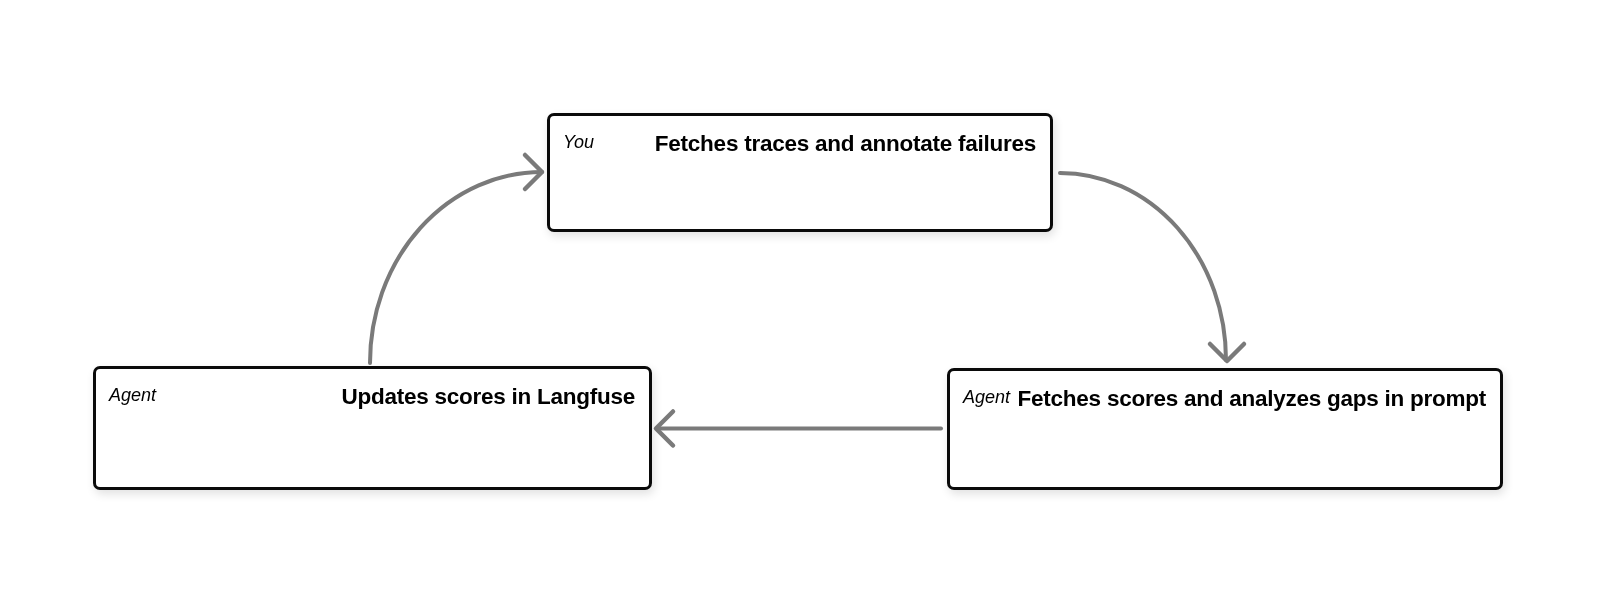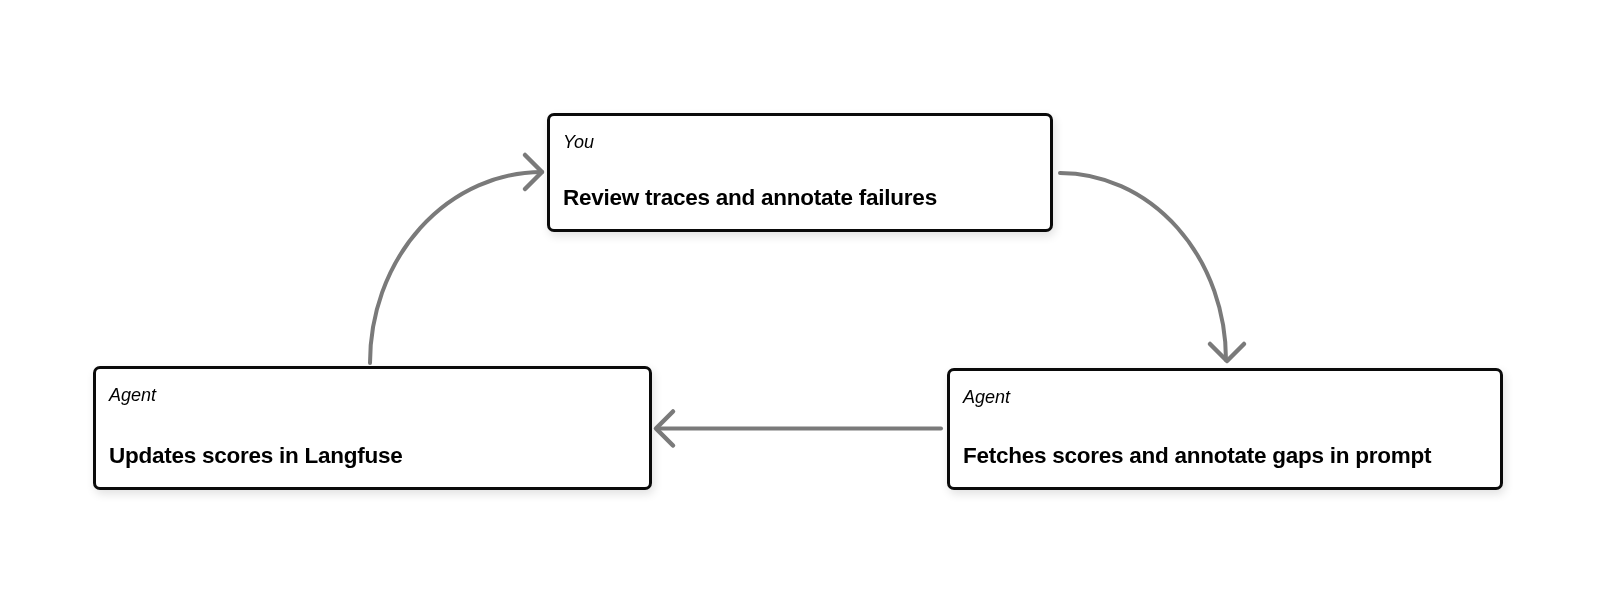--- a/index.html
+++ b/index.html
@@ -34,21 +34,21 @@
   }
   .arrow-layer polyline{stroke-width:4.5;}
   .node{
     position:absolute;
     background:var(--node-bg);
     border:3.5px solid var(--node-border);
     border-radius:7px;
     box-shadow:2px 4px 10px rgba(0,0,0,0.12);
     padding:16px 14px 18px 13px;
     display:flex;
-    flex-direction:column;
+    flex-direction:row;
     justify-content:space-between;
   }
   .node-review{left:547px;top:113px;width:506px;height:119px;}
   .node-update{left:93px;top:366px;width:559px;height:124px;}
   .node-fetch{left:947px;top:368px;width:556px;height:122px;}
   .node .actor{
     font-style:italic;
     font-size:18px;
     line-height:1.15;
     color:var(--text);
@@ -73,26 +73,26 @@
 
     <path d="M 1060 173 A 166 187 0 0 1 1226 360"></path>
     <polyline points="1210,344 1227,361 1244,344"></polyline>
 
     <path d="M 941 428.5 L 660 428.5"></path>
     <polyline points="673,411.5 656,428.5 673,445.5"></polyline>
   </svg>
 
   <div class="node node-review">
     <span class="actor">You</span>
-    <span class="title">Review traces and annotate failures</span>
+    <span class="title">Fetches traces and annotate failures</span>
   </div>
 
   <div class="node node-fetch">
     <span class="actor">Agent</span>
-    <span class="title">Fetches scores and annotate gaps in prompt</span>
+    <span class="title">Fetches scores and analyzes gaps in prompt</span>
   </div>
 
   <div class="node node-update">
     <span class="actor">Agent</span>
     <span class="title">Updates scores in Langfuse</span>
   </div>
 
 </div>
 
 </body></html>

